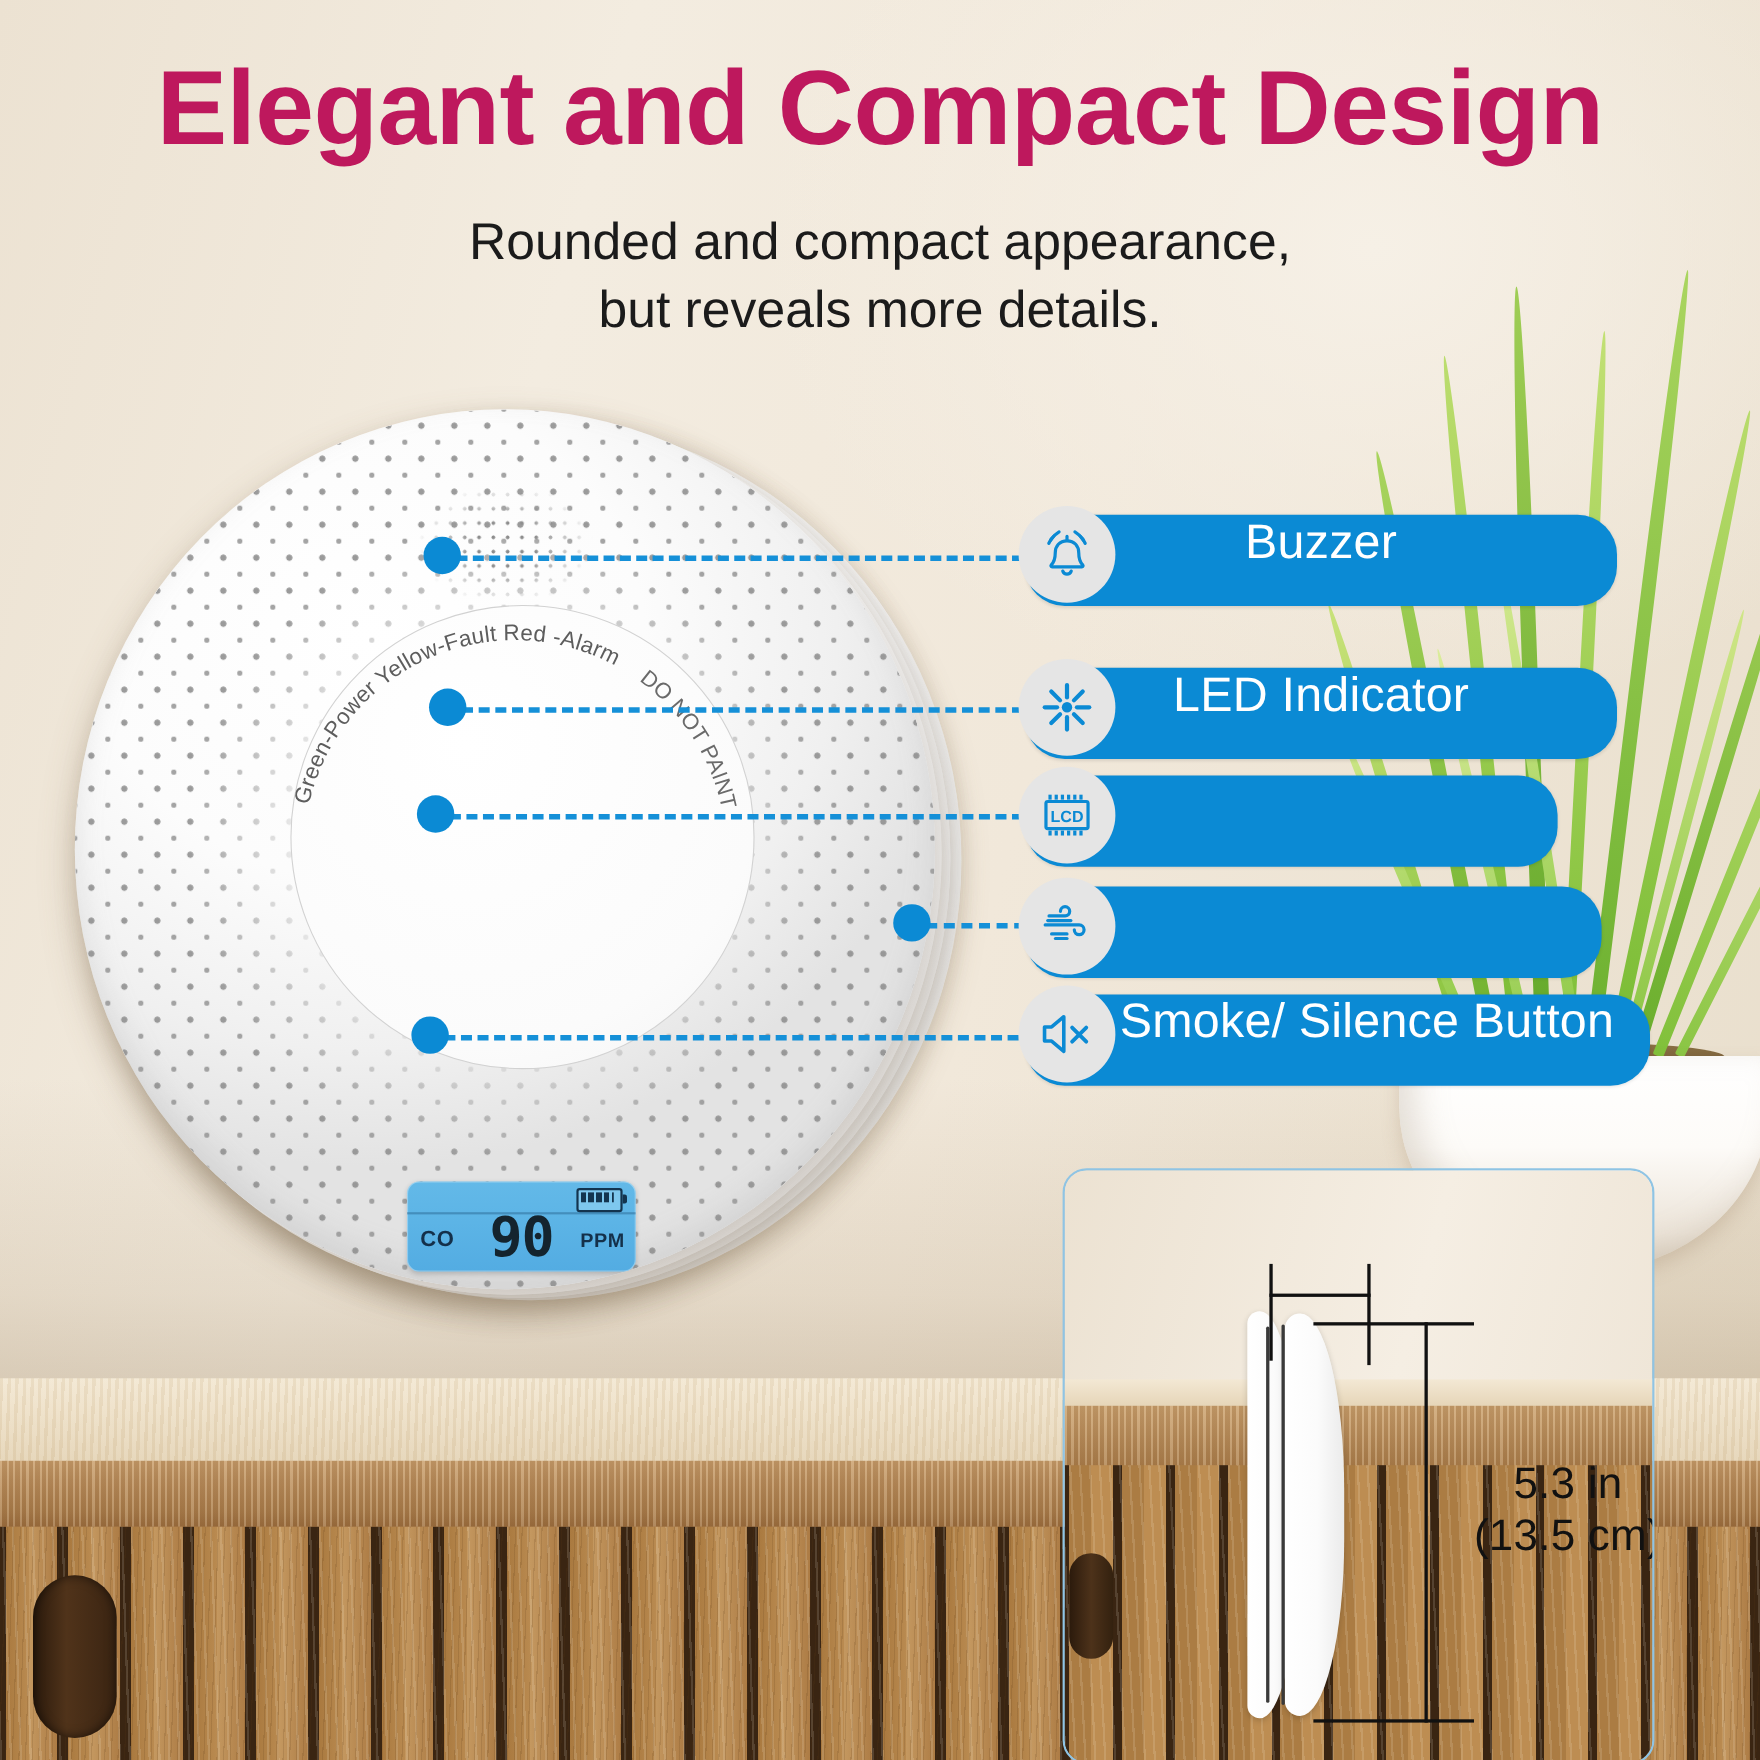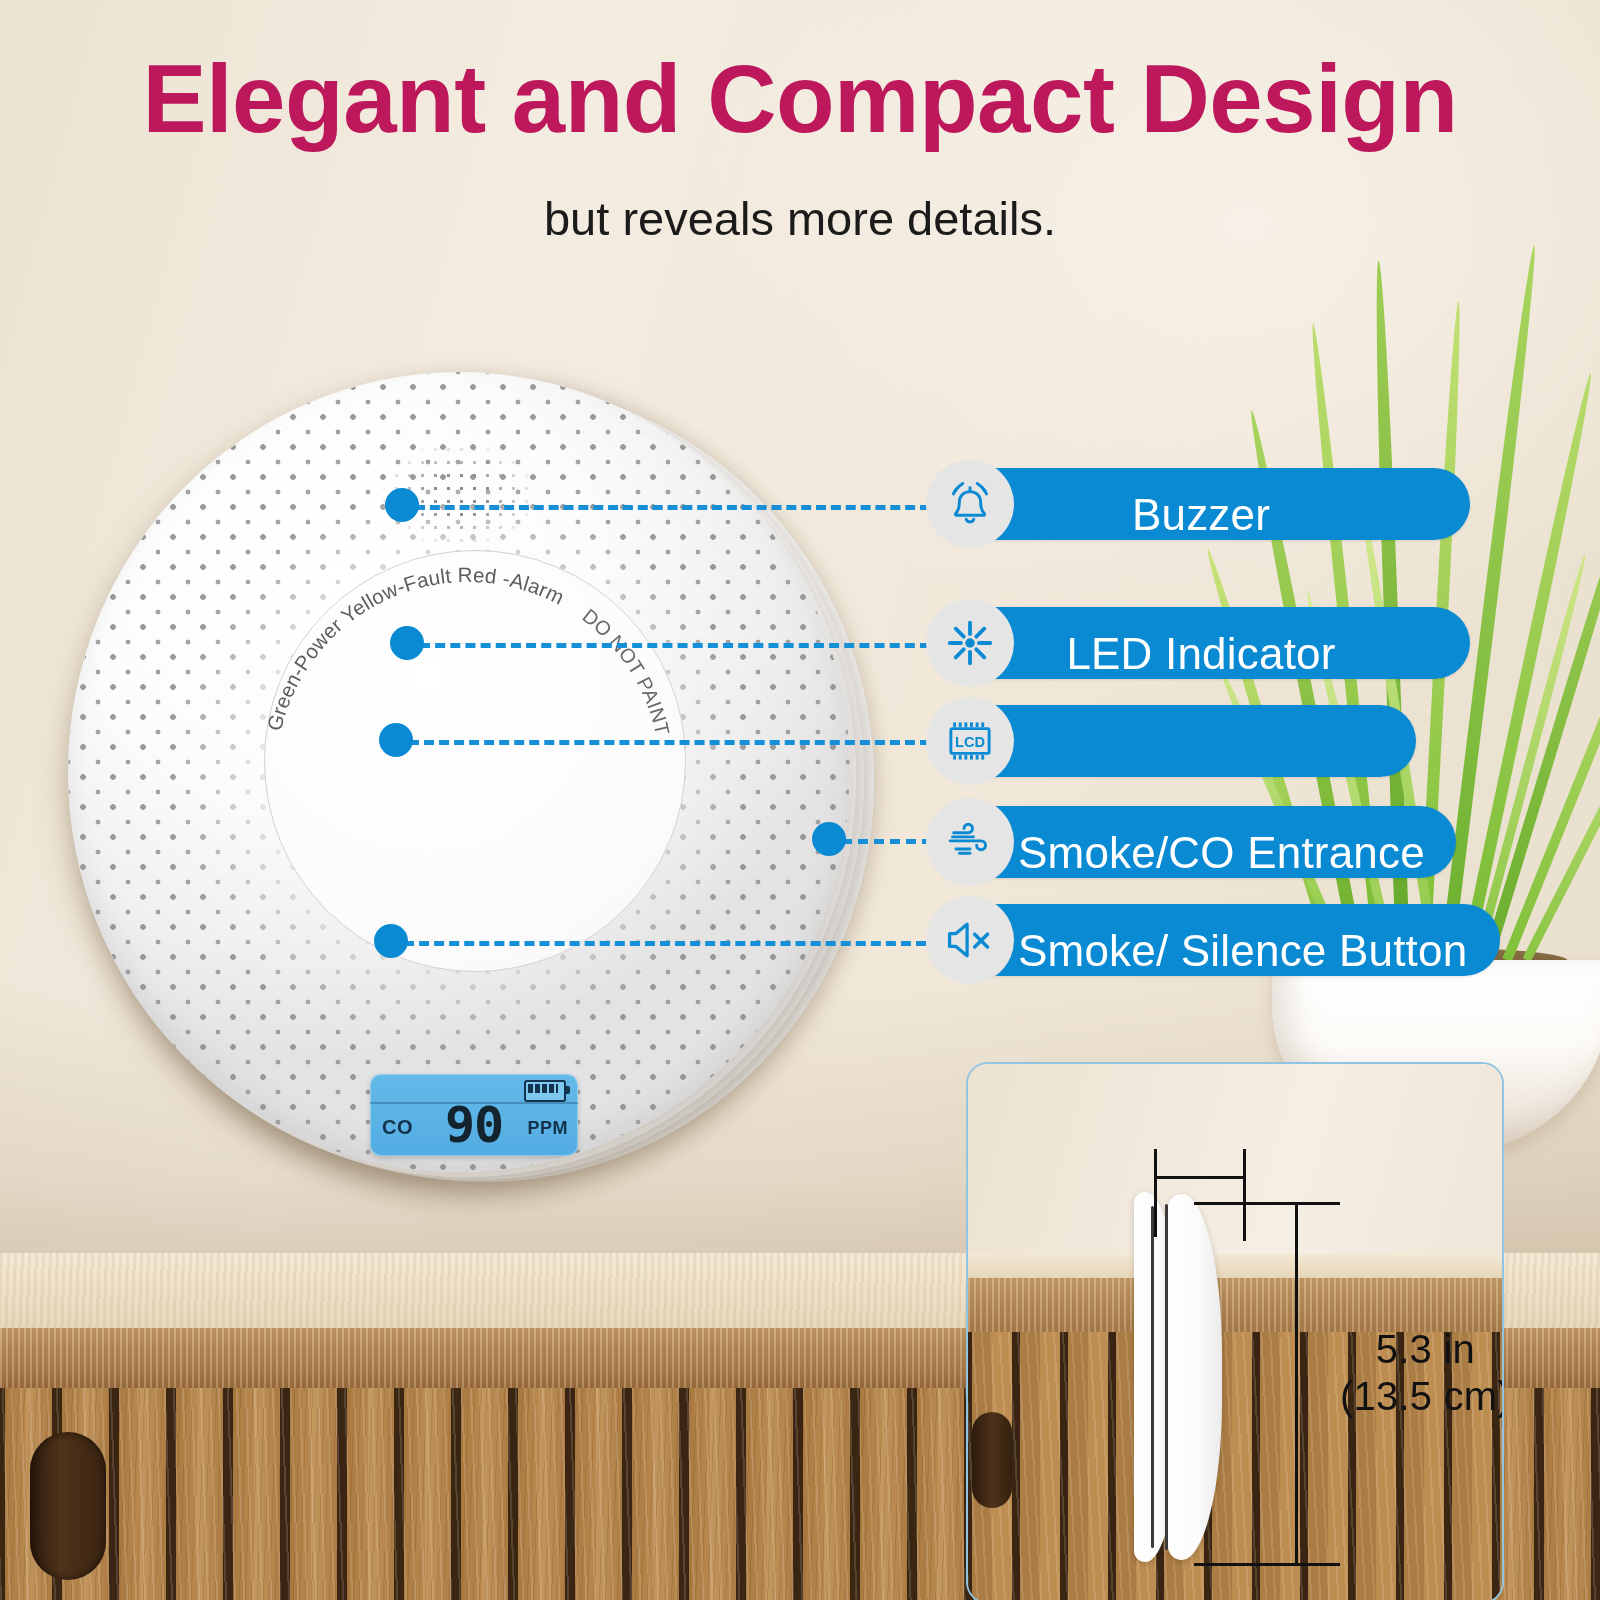--- a/index.html
+++ b/index.html
@@ -147,22 +147,22 @@
   }
   .batt:after{content:"";position:absolute;right:-6px;top:4px;width:4px;height:8px;background:#13344f;border-radius:0 2px 2px 0;}
   .batt-bars{position:absolute;left:2px;top:2px;width:30px;height:9px;
     background:repeating-linear-gradient(90deg,#13344f 0 5px, #7ec7ee 5px 7px);}
 
   
   .dot{position:absolute;width:34px;height:34px;border-radius:50%;background:#0b8ad4;z-index:6;}
   .dash{position:absolute;height:0;border-top:5px dashed #1590d8;z-index:5;}
 
   .pill{
-    position:absolute;height:72px;border-radius:36px;background:#0b8ad4;
-    display:flex;align-items:flex-end;z-index:7;
+    position:absolute;height:83px;border-radius:36px;background:#0b8ad4;
+    display:flex;align-items:flex-start;z-index:7;
     box-shadow:0 1px 3px rgba(0,0,0,.10);
   }
   .pill-label{
     color:#ffffff;font-size:44px;font-weight:400;letter-spacing:.2px;white-space:nowrap;
     width:100%;text-align:center;
   }
   .pill.left-text .pill-label{text-align:left;padding-left:86px;}
   .ico{
     position:absolute;left:-6px;top:-8px;width:88px;height:88px;border-radius:50%;
     background:#e5e5e5;display:flex;align-items:center;justify-content:center;z-index:9;
@@ -363,21 +363,20 @@
       <svg width="56" height="56" viewBox="0 0 48 48">
         <g fill="none" stroke="#0b8ad4" stroke-width="2.5" stroke-linecap="round">
           <path d="M10 16h12.5a3.6 3.6 0 1 0-3.6-3.6"></path>
           <path d="M7 23h26.5a3.8 3.8 0 1 1-3.8 3.8"></path>
           <path d="M12 30h12"></path>
           <path d="M9 19.6h18"></path>
           <path d="M15 33.6h9"></path>
         </g>
       </svg>
     </span>
-    <span class="pill-label">Smoke/CO Entrance</span>
   </div>
 
   <div class="pill left-text" style="left:932px;top:904px;width:568px;">
     <span class="ico">
       <svg width="56" height="56" viewBox="0 0 48 48">
         <path d="M21.5 10.5 12 18.5H6.5v11H12l9.5 8z" fill="none" stroke="#0b8ad4" stroke-width="2.8" stroke-linejoin="round"></path>
         <g stroke="#0b8ad4" stroke-width="3" stroke-linecap="round">
           <line x1="28" y1="19" x2="39" y2="30"></line>
           <line x1="39" y1="19" x2="28" y2="30"></line>
         </g>
@@ -410,16 +409,17 @@
       <div class="dim" style="left:226px;top:499px;width:146px;height:3px;"></div>
       <div class="dim-label two" style="left:372px;top:262px;text-align:center;">
         <div>5.3 in</div>
         <div>(13.5 cm)</div>
       </div>
     </div>
   </div>
 
   <h1 class="title">Elegant and Compact Design</h1>
   <div class="subtitle">
+    <div>Rounded and compact appearance,</div>
     <div>but reveals more details.</div>
   </div>
 
 </div>
 
 </body></html>

